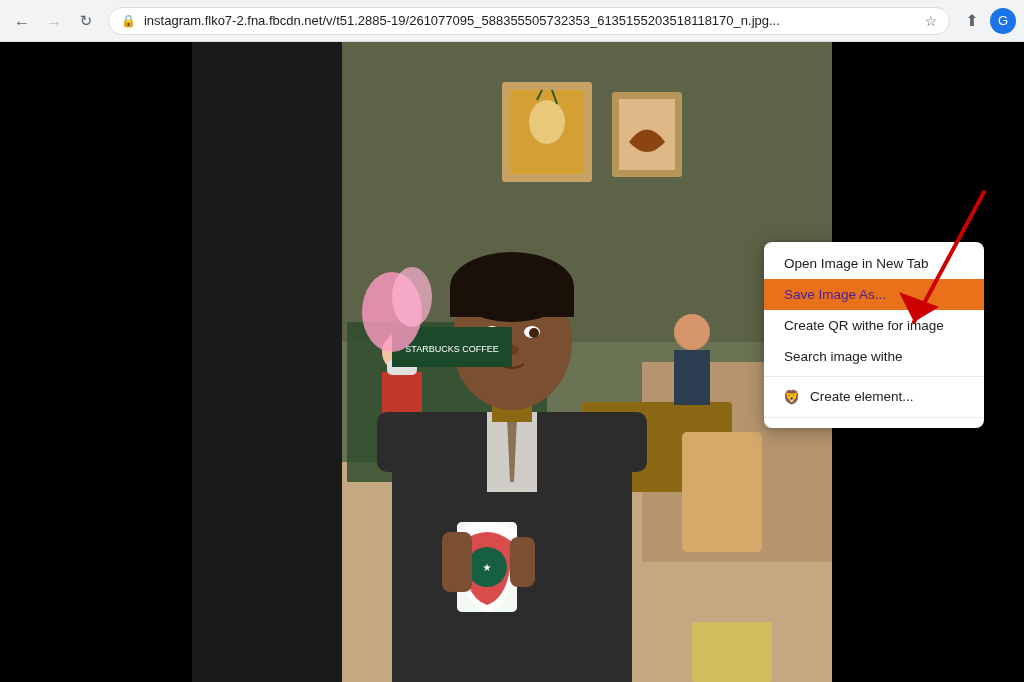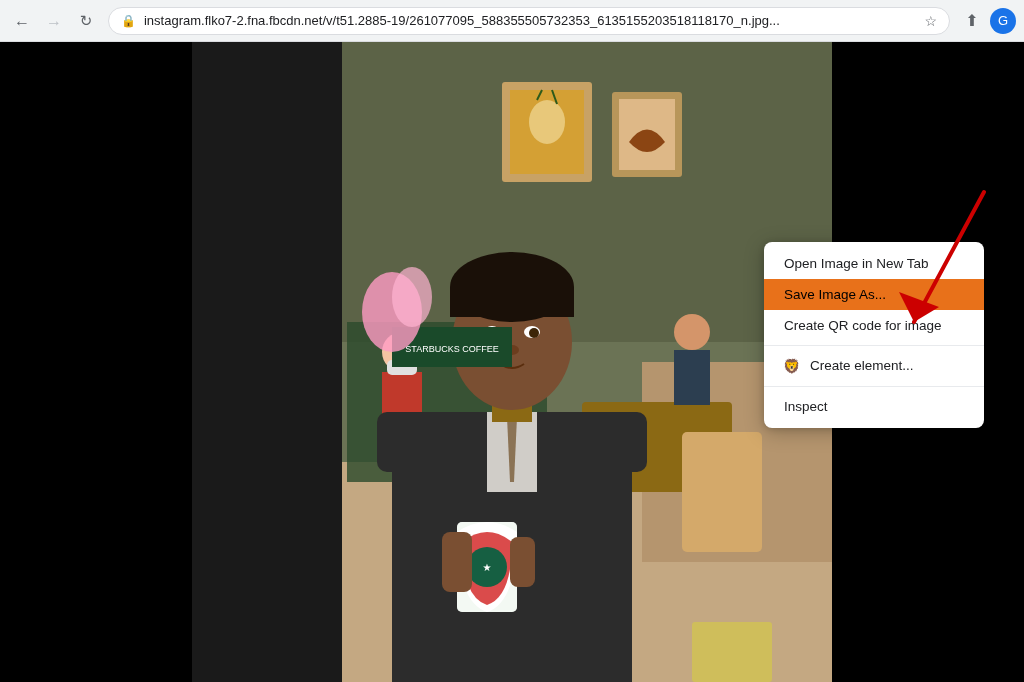--- a/index.html
+++ b/index.html
@@ -140,21 +140,21 @@
       font-size: 13.5px;
       color: #202124;
       cursor: pointer;
       display: flex;
       align-items: flex-start;
       gap: 10px;
       white-space: nowrap;
     }
     .context-menu-item.highlighted {
       background: #e8711a;
-      color: #000000;
+      color: #4c1d95;
     }
     .context-menu-divider {
       height: 1px;
       background: #e8eaed;
       margin: 4px 0;
     }
     .brave-icon {
       width: 16px;
       height: 16px;
       display: inline-flex;
@@ -291,31 +291,31 @@
   </div>
 
   <div class="context-menu">
     <div class="context-menu-item">
       <span>Open Image in New Tab</span>
     </div>
     <div class="context-menu-item highlighted">
       <span>Save Image As...</span>
     </div>
     <div class="context-menu-item">
-      <span>Create QR code for image</span>
+      <span>Create QR withe for image</span>
+    </div>
+    <div class="context-menu-item">
+      <span>Search image withe</span>
     </div>
     <div class="context-menu-divider"></div>
     <div class="context-menu-item">
       <span class="brave-icon" style="color:#e8711a; font-size:14px;">🦁</span>
       <span>Create element...</span>
     </div>
     <div class="context-menu-divider"></div>
-    <div class="context-menu-item">
-      <span>Inspect</span>
-    </div>
   </div>
 
   <div class="red-arrow">
     <svg width="120" height="180" viewBox="0 0 120 180" xmlns="http://www.w3.org/2000/svg">
 
       <line x1="100" y1="10" x2="30" y2="140" stroke="#cc0000" stroke-width="4" stroke-linecap="round"></line>
 
       <polygon points="30,140 15,110 55,125" fill="#cc0000"></polygon>
     </svg>
   </div>

